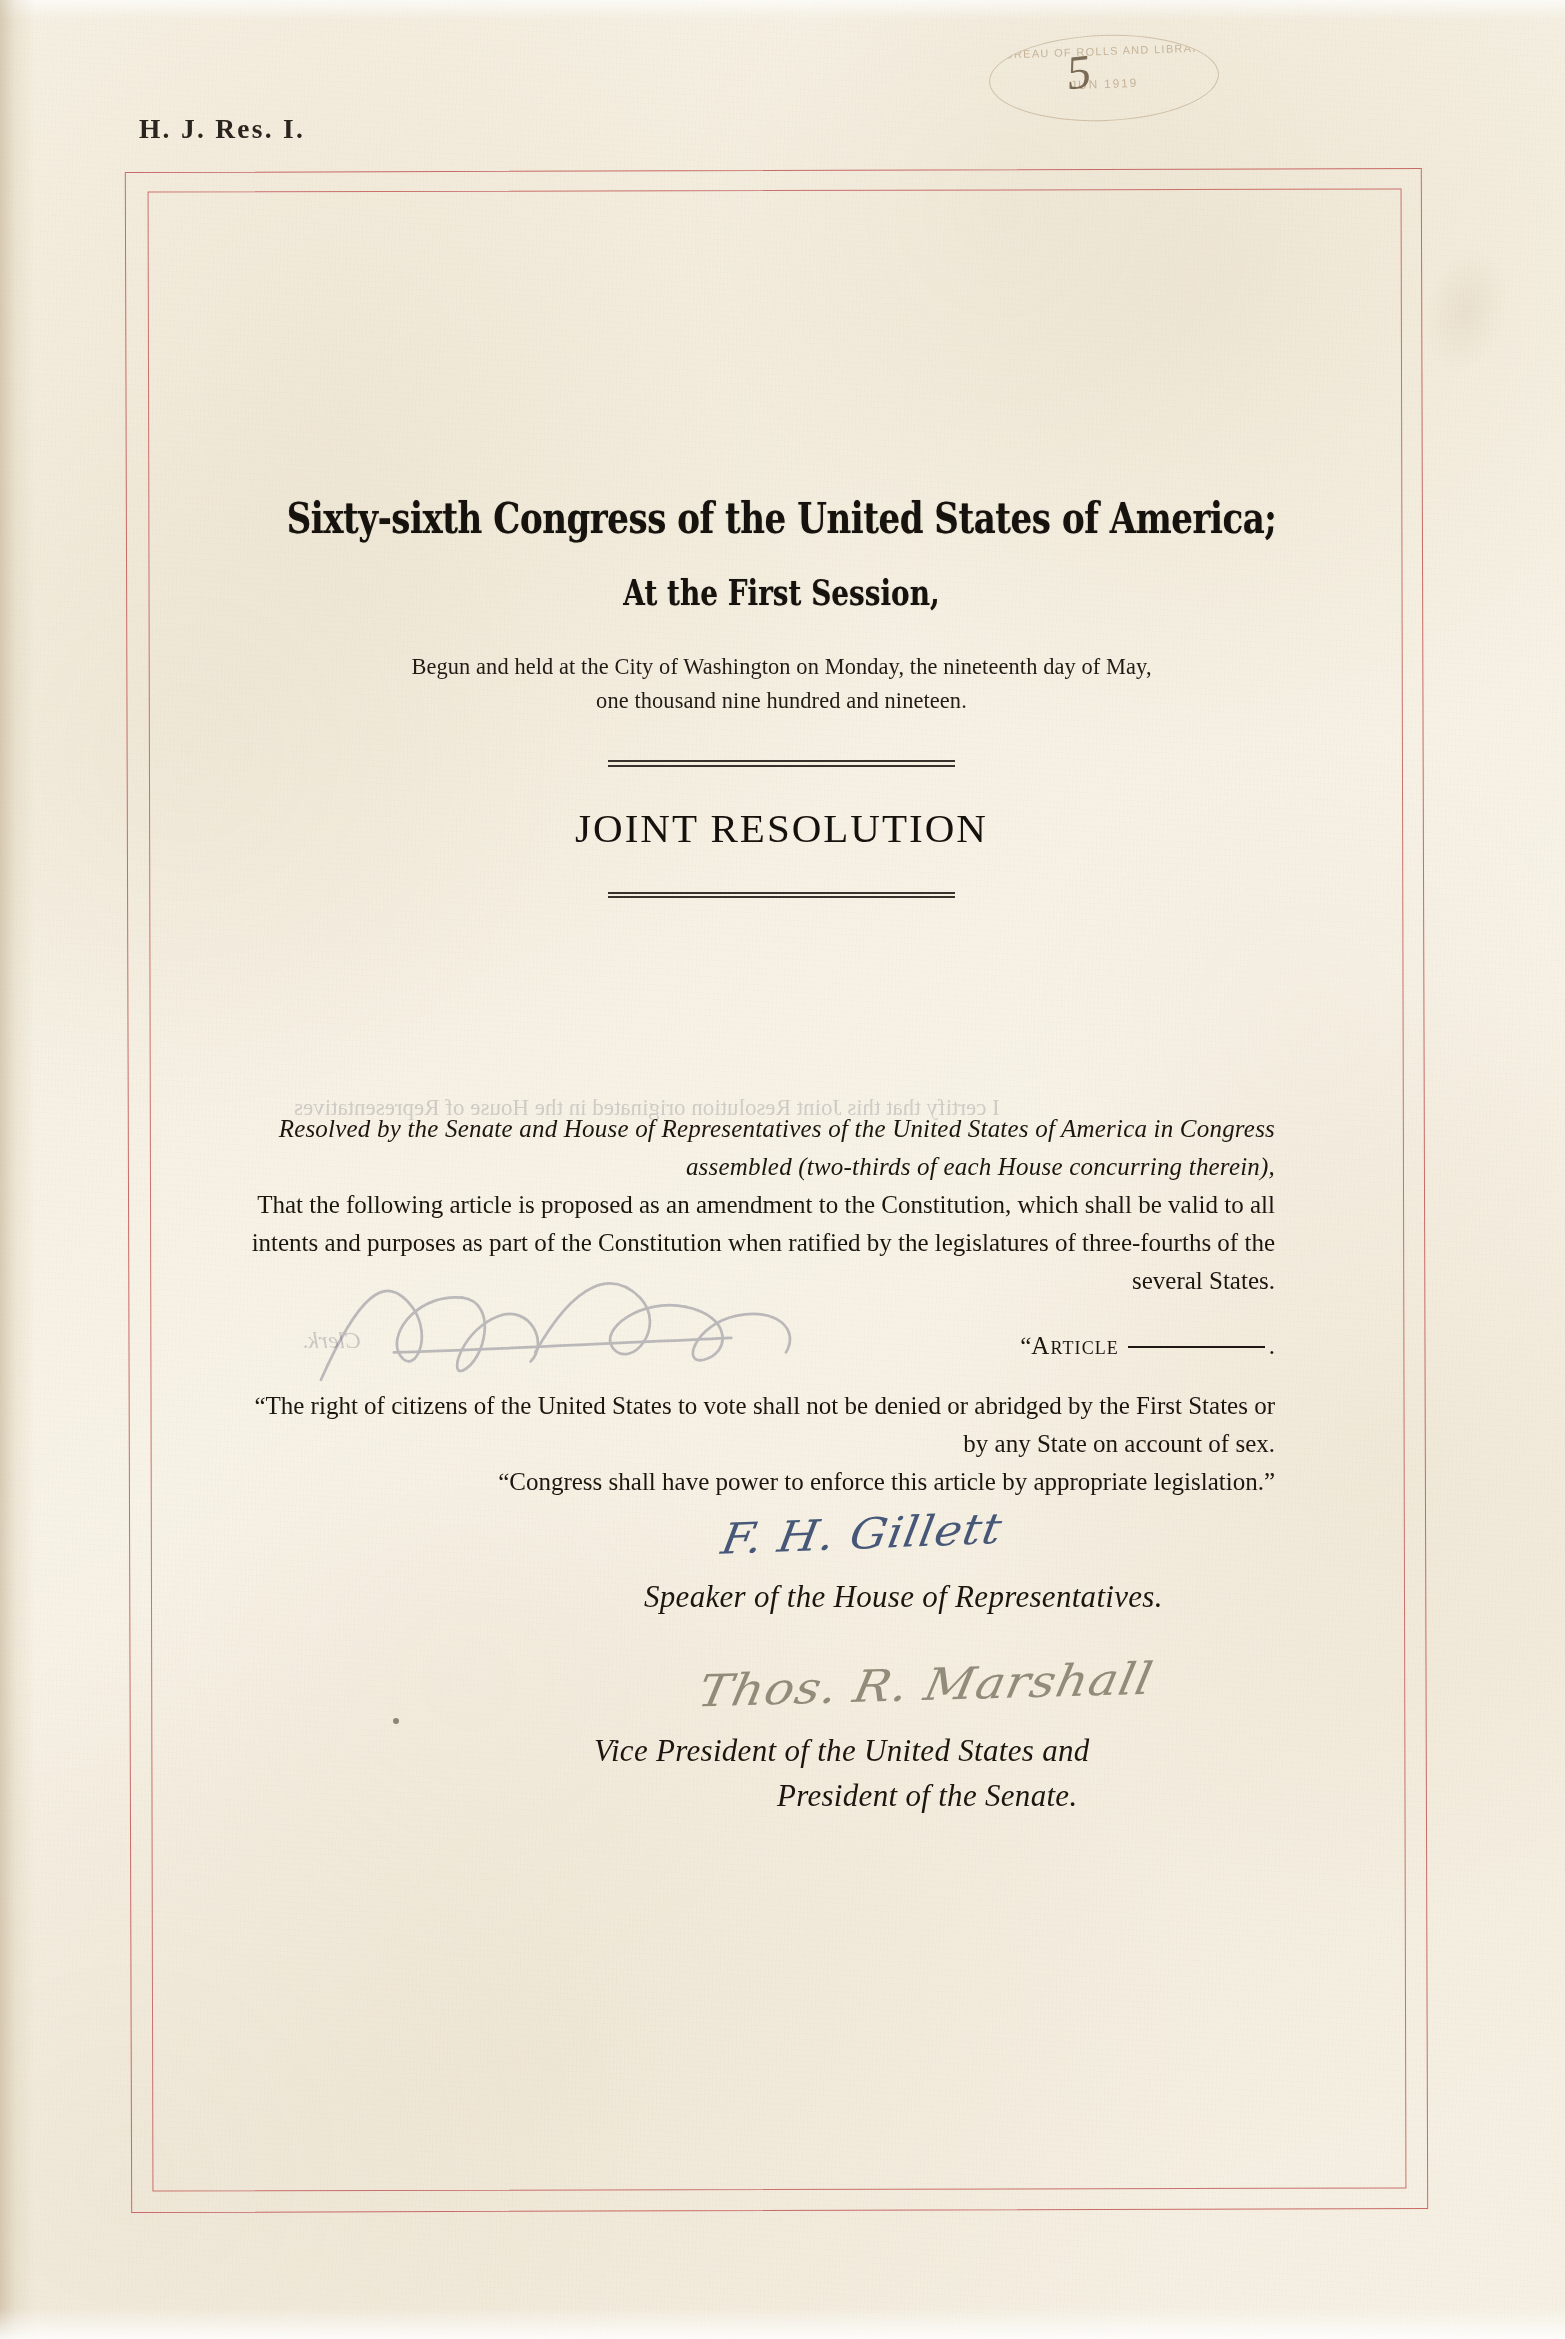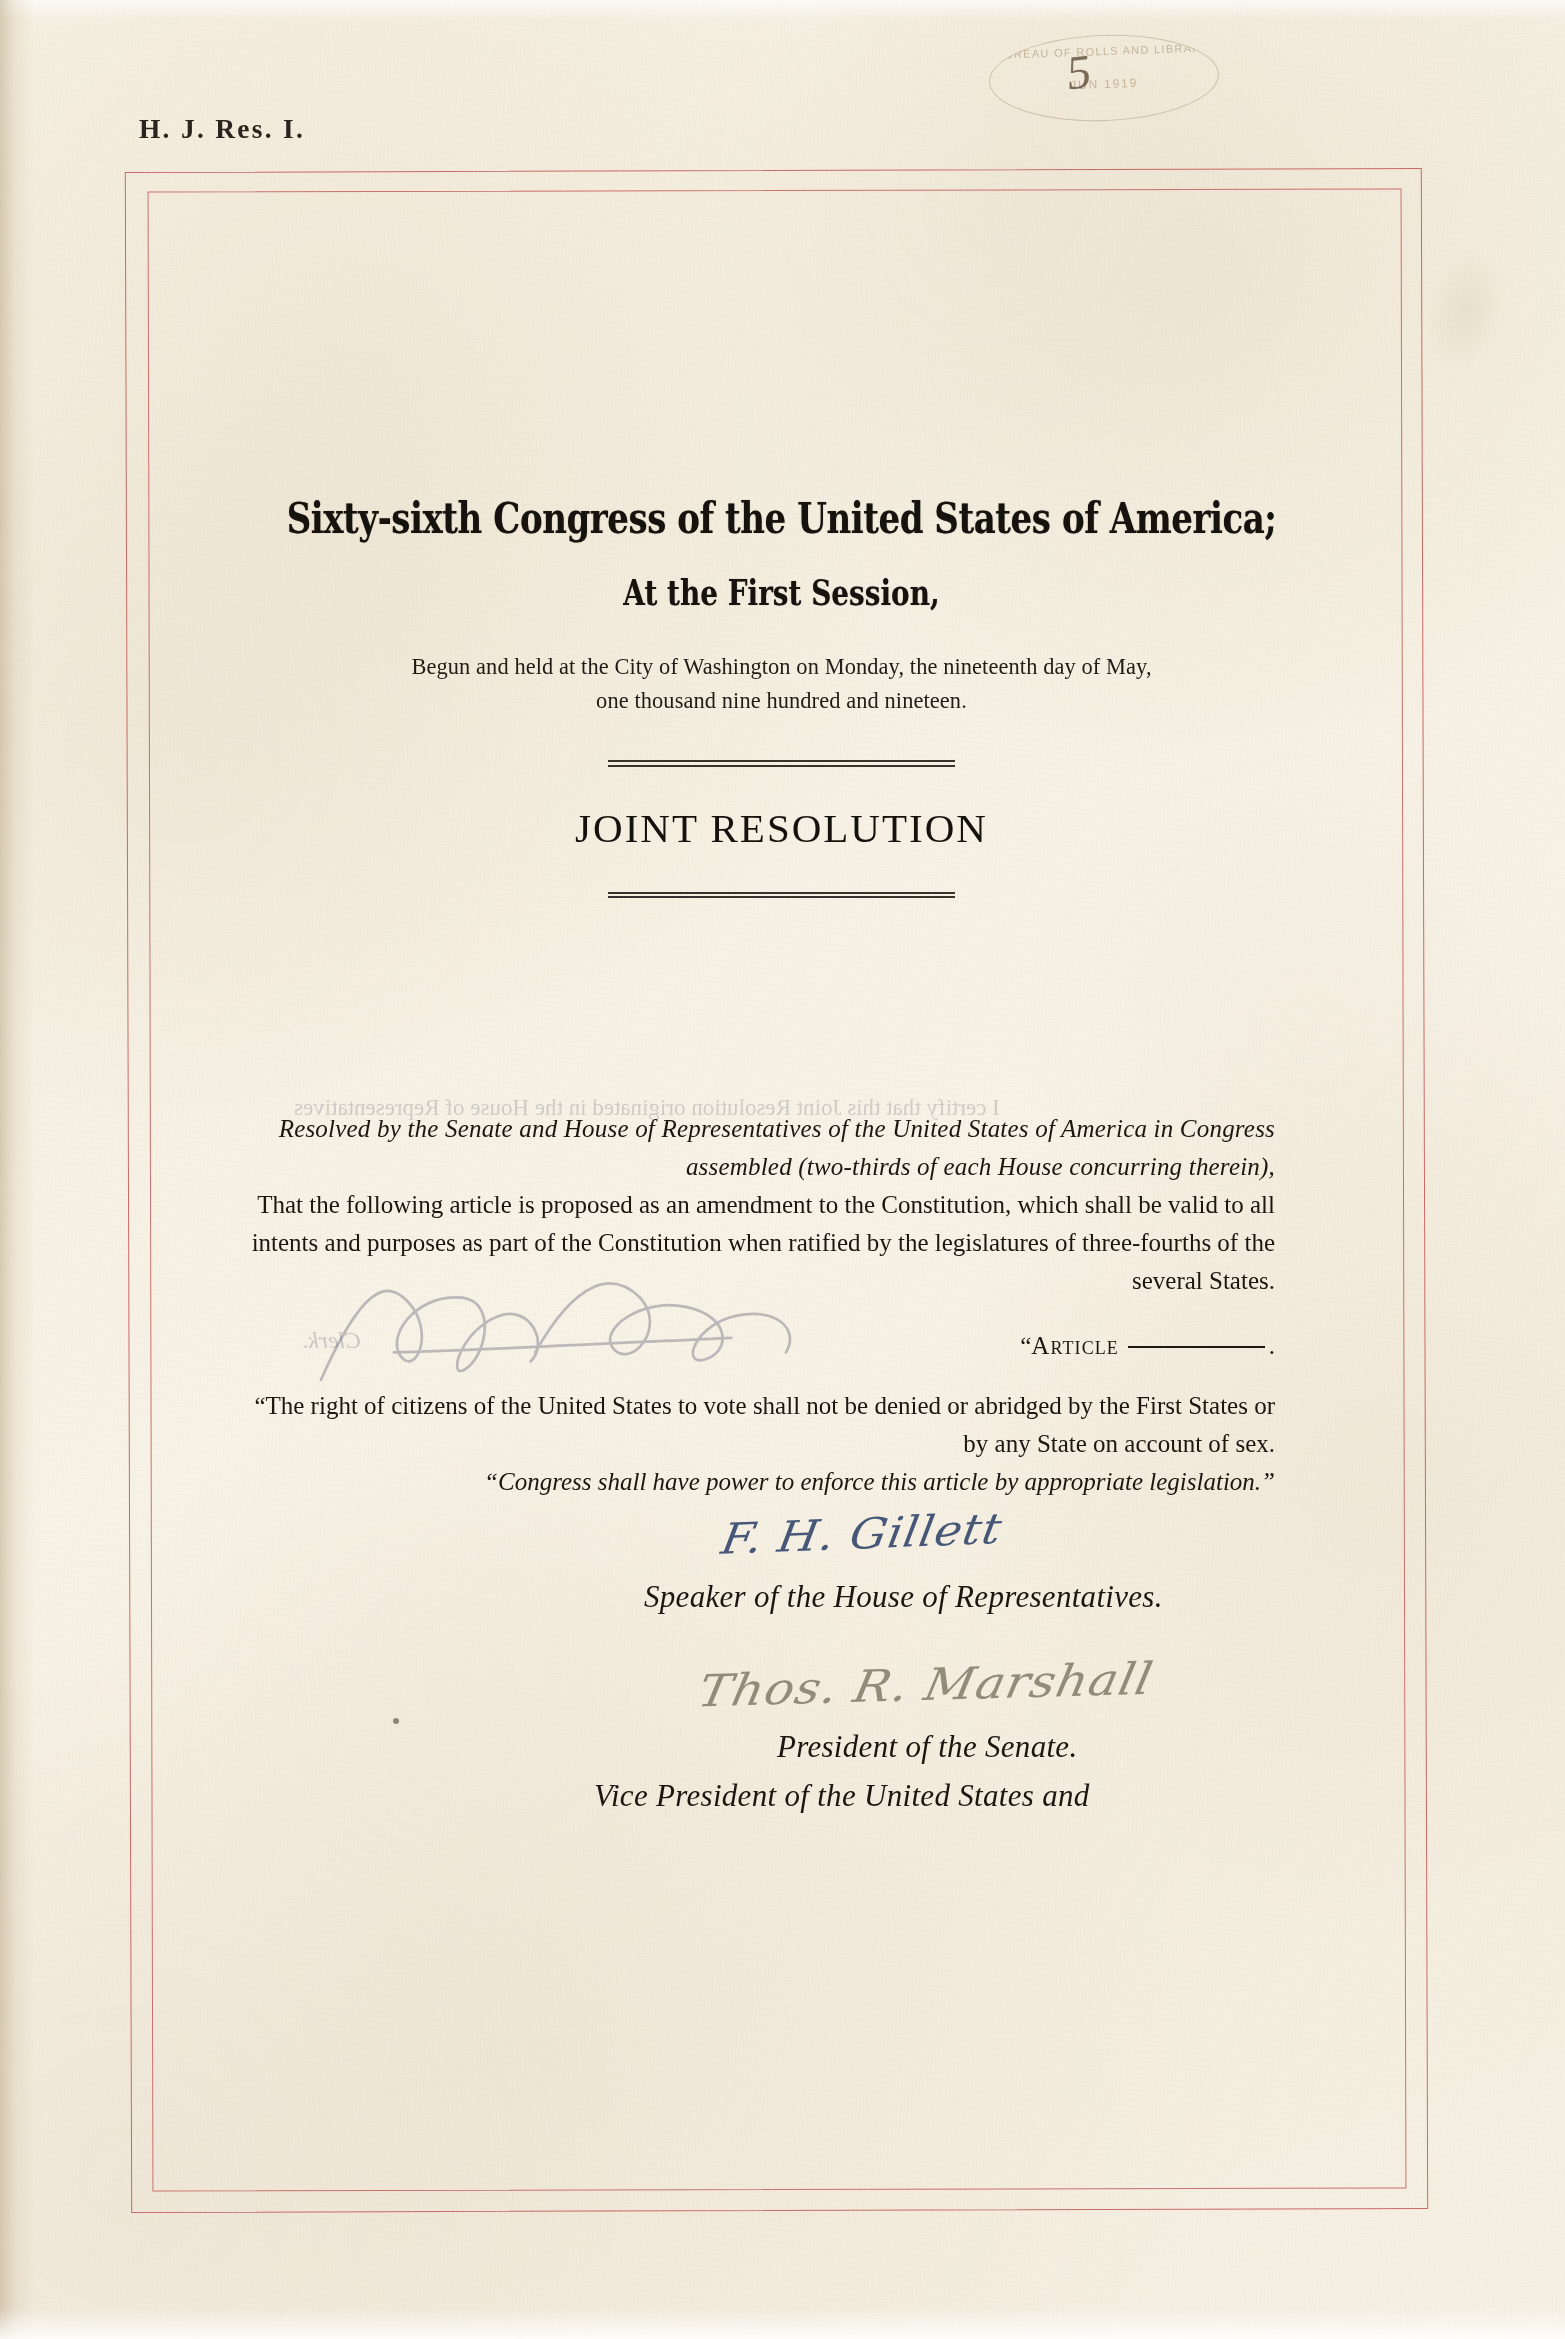--- a/index.html
+++ b/index.html
@@ -210,21 +210,21 @@
     letter-spacing: 1.1px;
   }
   .article-blank {
     display: inline-block;
     width: 137px;
     border-bottom: 2.7px solid #1d1812;
     margin: 0 3.7px 6.4px 9.1px;
     vertical-align: baseline;
   }
 
-  .para-gap { margin-top: 5.5px; font-style: italic; }
+  .para-gap { margin-top: 5.5px; }
 
   
   .sig-block { position: absolute; left: 192px; width: 1083px; text-align: left; }
   .sig-speaker { top: 1512px; }
   .sig-vp { top: 1663px; }
 
   .sig-name {
     font-family: "DejaVu Serif", serif;
     font-style: italic;
     font-size: 46px;
@@ -351,20 +351,20 @@
     <p class="indent para-gap">“Congress shall have power to enforce this article by appropriate legislation.”</p>
   </div>
 
   <div class="sig-block sig-speaker">
     <div class="sig-name">F. H. Gillett</div>
     <div class="sig-title">Speaker of the House of Representatives.</div>
   </div>
 
   <div class="sig-block sig-vp">
     <div class="sig-name">Thos. R. Marshall</div>
+    <div class="sig-title sig-title-1">Vice President of the United States and</div>
     <div class="sig-title sig-title-2">President of the Senate.</div>
-    <div class="sig-title sig-title-1">Vice President of the United States and</div>
   </div>
 
   <div class="pencil-dot"></div>
 
 </div>
 
 
 </body></html>

